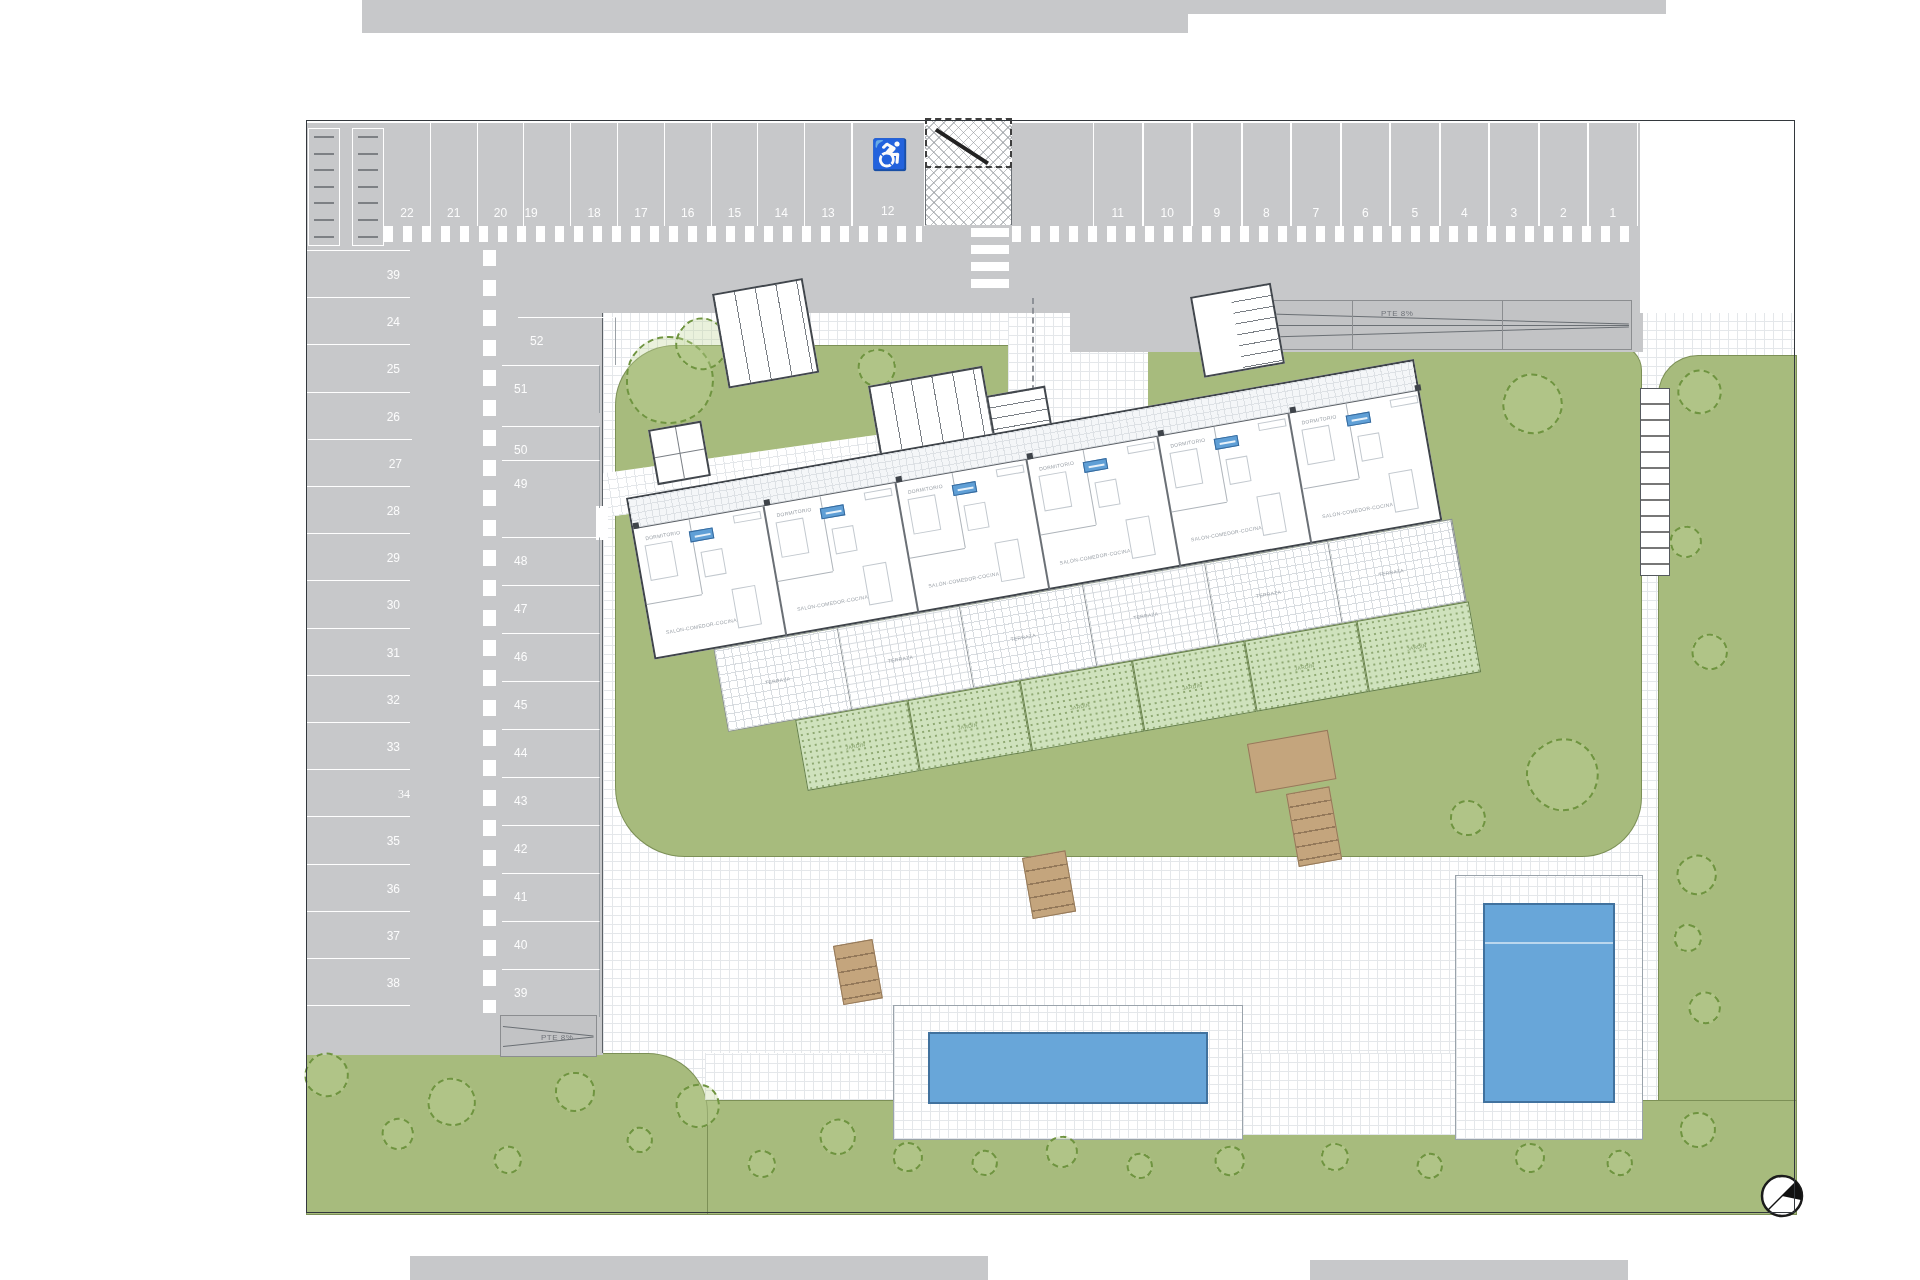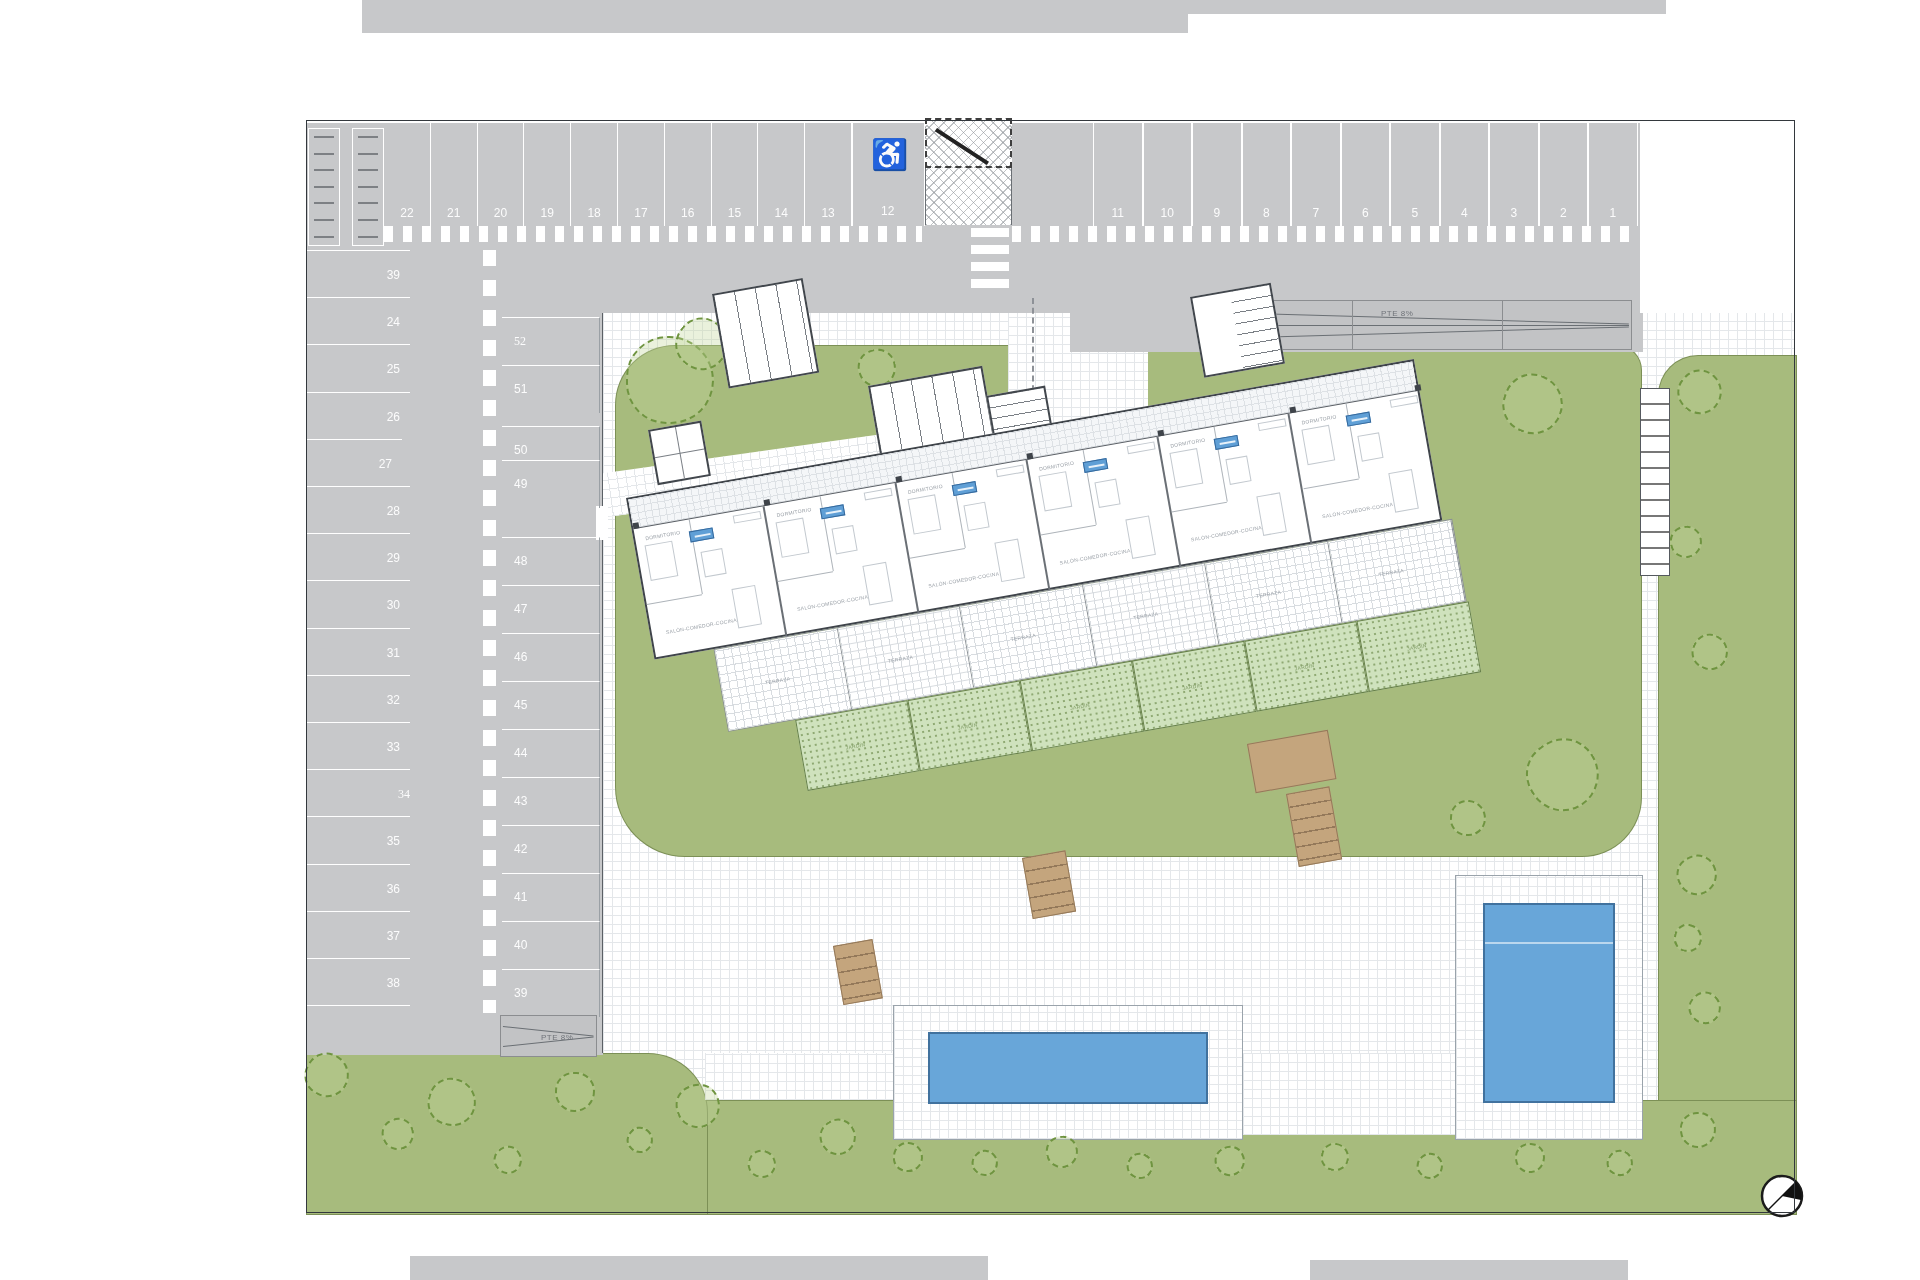--- a/index.html
+++ b/index.html
@@ -313,21 +313,21 @@
       <div class="abs stallA" style="left: 384px; top: 123px; width: 46.8px; height: 103px;">
         <div class="abs num" style="left: 0px; right: 0px; top: 84px; text-align: center;">22</div>
       </div>
       <div class="abs stallA" style="left: 430.8px; top: 123px; width: 46.8px; height: 103px;">
         <div class="abs num" style="left: 0px; right: 0px; top: 84px; text-align: center;">21</div>
       </div>
       <div class="abs stallA" style="left: 477.6px; top: 123px; width: 46.8px; height: 103px;">
         <div class="abs num" style="left: 0px; right: 0px; top: 84px; text-align: center;">20</div>
       </div>
       <div class="abs stallA" style="left: 524.4px; top: 123px; width: 46.8px; height: 103px;">
-        <div class="abs num" style="left: 0px; right: 0px; top: 84px; text-align: center;">19</div>
+        <div class="abs num" style="left: 0px; right: 0px; top: 84px; ">19</div>
       </div>
       <div class="abs stallA" style="left: 571.2px; top: 123px; width: 46.8px; height: 103px; text-decoration: underline;">
         <div class="abs num" style="left: 0px; right: 0px; top: 84px; text-align: center;">18</div>
       </div>
       <div class="abs stallA" style="left: 618px; top: 123px; width: 46.8px; height: 103px;">
         <div class="abs num" style="left: 0px; right: 0px; top: 84px; text-align: center;">17</div>
       </div>
       <div class="abs stallA" style="left: 664.8px; top: 123px; width: 46.8px; height: 103px;">
         <div class="abs num" style="left: 0px; right: 0px; top: 84px; text-align: center;">16</div>
       </div>
@@ -382,21 +382,21 @@
       </div>
       <div class="abs cellT" style="left: 306px; top: 297.2px; width: 104px; height: 47.2px;">
         <div class="abs num" style="right: 10px; top: 18px;">24</div>
       </div>
       <div class="abs cellT" style="left: 306px; top: 344.4px; width: 104px; height: 47.2px;">
         <div class="abs num" style="right: 10px; top: 18px;">25</div>
       </div>
       <div class="abs cellT" style="left: 306px; top: 391.6px; width: 104px; height: 47.2px;">
         <div class="abs num" style="right: 10px; top: 18px;">26</div>
       </div>
-      <div class="abs cellT" style="left: 298px; top: 438.8px; width: 104px; height: 47.2px;">
+      <div class="abs cellT" style="left: 308px; top: 438.8px; width: 104px; height: 47.2px;">
         <div class="abs num" style="right: 10px; top: 18px;">27</div>
       </div>
       <div class="abs cellT" style="left: 306px; top: 486px; width: 104px; height: 47.2px;">
         <div class="abs num" style="right: 10px; top: 18px;">28</div>
       </div>
       <div class="abs cellT" style="left: 306px; top: 533.2px; width: 104px; height: 47.2px;">
         <div class="abs num" style="right: 10px; top: 18px;">29</div>
       </div>
       <div class="abs cellT" style="left: 306px; top: 580.4px; width: 104px; height: 47.2px;">
         <div class="abs num" style="right: 10px; top: 18px;">30</div>
@@ -421,21 +421,21 @@
       </div>
       <div class="abs cellT" style="left: 306px; top: 910.8px; width: 104px; height: 47.2px;">
         <div class="abs num" style="right: 10px; top: 18px;">37</div>
       </div>
       <div class="abs cellT" style="left: 306px; top: 958px; width: 104px; height: 47.2px;">
         <div class="abs num" style="right: 10px; top: 18px;">38</div>
       </div>
       <div class="abs cellT" style="left: 306px; top: 1005.2px; width: 104px; height: 47.2px;"></div>
     </div>
   <div id="colM" class="abs" style="left:0;top:0;">
-      <div class="abs cellT" style="left: 502px; top: 317px; width: 98px; height: 47.75px; border-right: 1px solid rgb(154, 160, 165); font-family: Liberation Serif, serif;">
+      <div class="abs cellT" style="left: 518px; top: 317px; width: 98px; height: 47.75px; border-right: 1px solid rgb(154, 160, 165);">
         <div class="abs num" style="left: 12px; top: 17px;">52</div>
       </div>
       <div class="abs cellT" style="left: 502px; top: 364.75px; width: 98px; height: 47.75px; border-right: 1px solid rgb(154, 160, 165);">
         <div class="abs num" style="left: 12px; top: 17px;">51</div>
       </div>
       <div class="abs cellT" style="left: 502px; top: 426px; width: 98px; height: 47.75px; border-right: 1px solid rgb(154, 160, 165);">
         <div class="abs num" style="left: 12px; top: 17px;">50</div>
       </div>
       <div class="abs cellT" style="left: 502px; top: 460.25px; width: 98px; height: 47.75px; border-right: 1px solid rgb(154, 160, 165);">
         <div class="abs num" style="left: 12px; top: 17px;">49</div>

